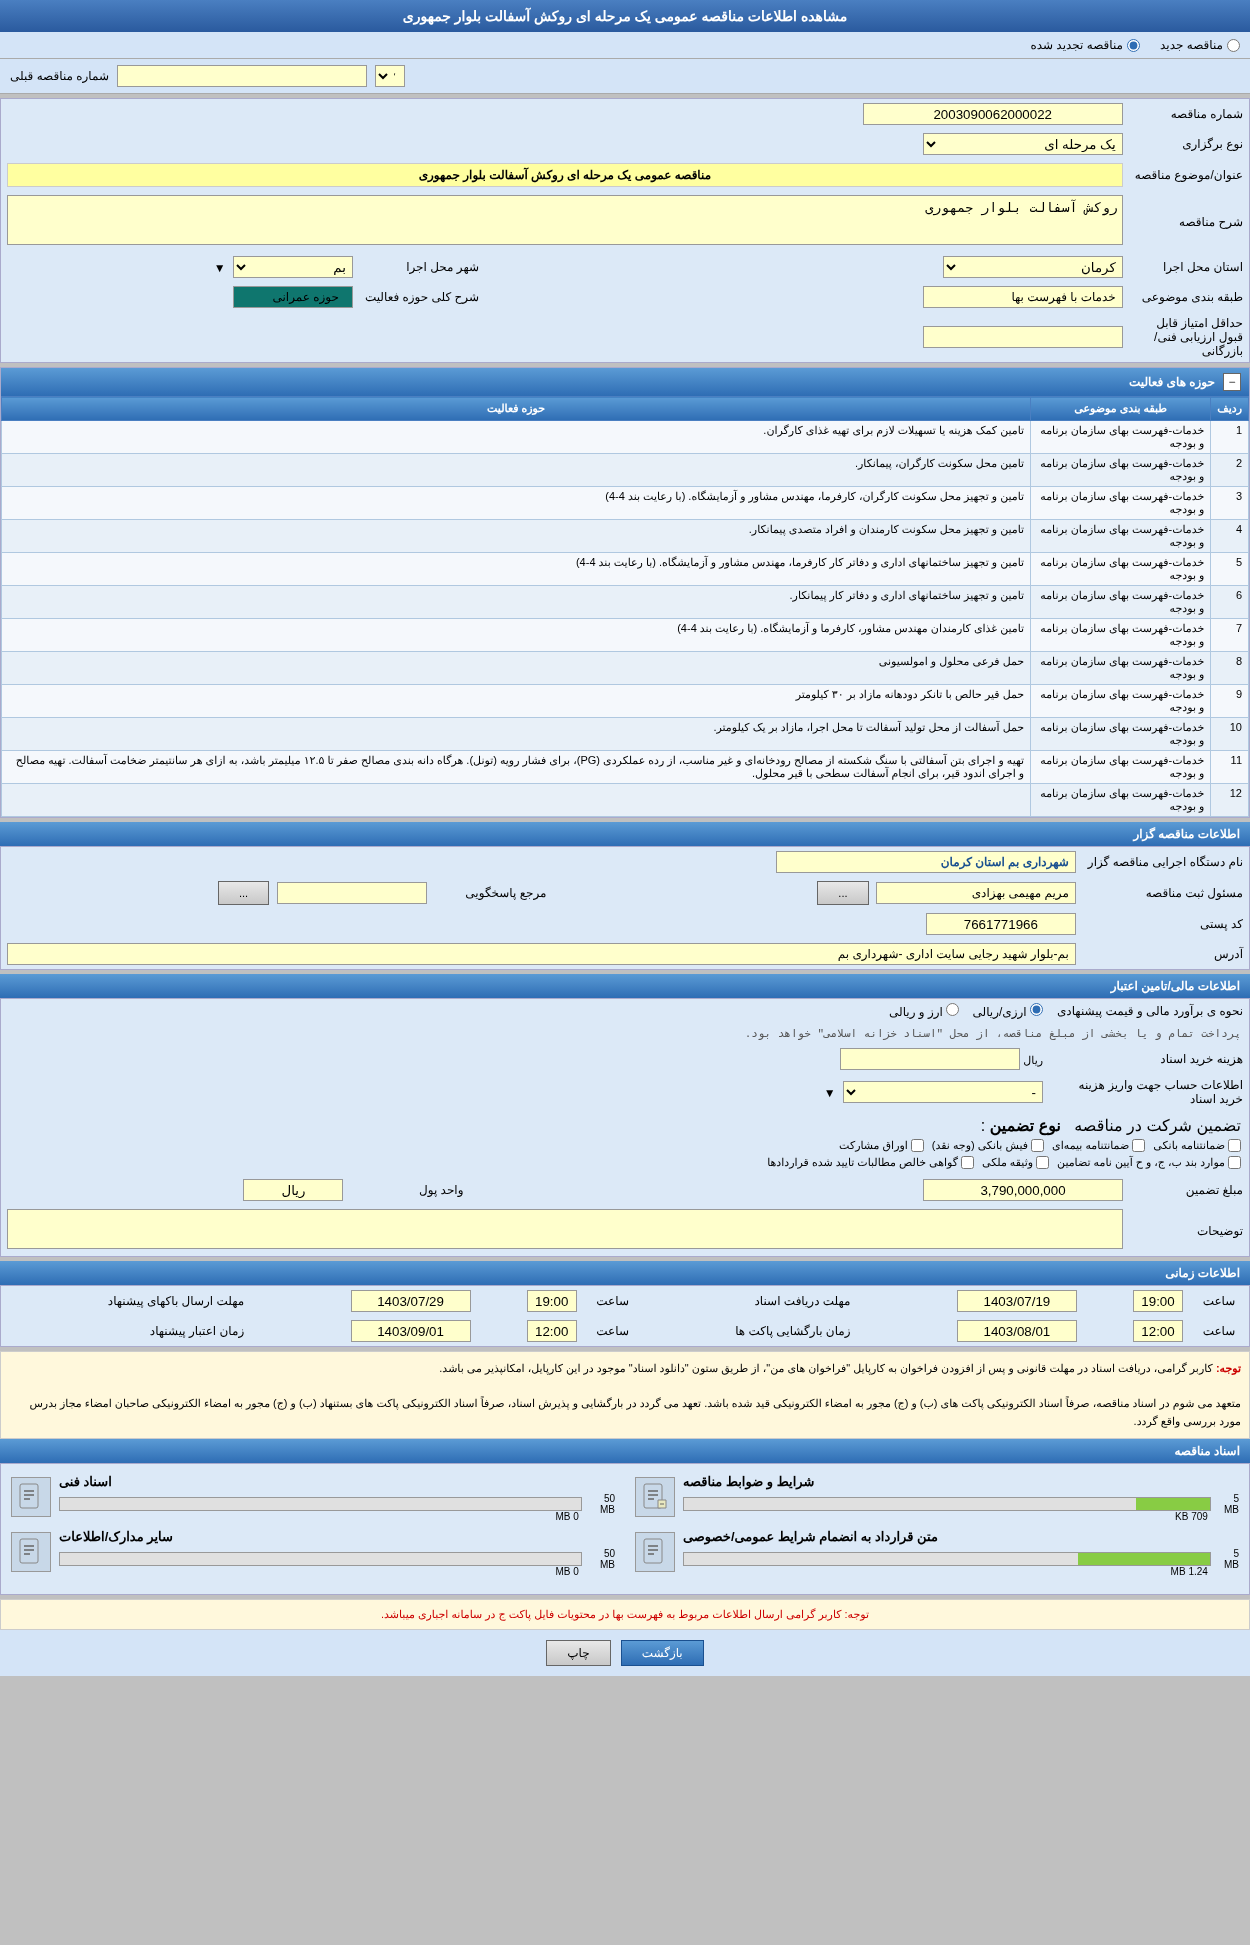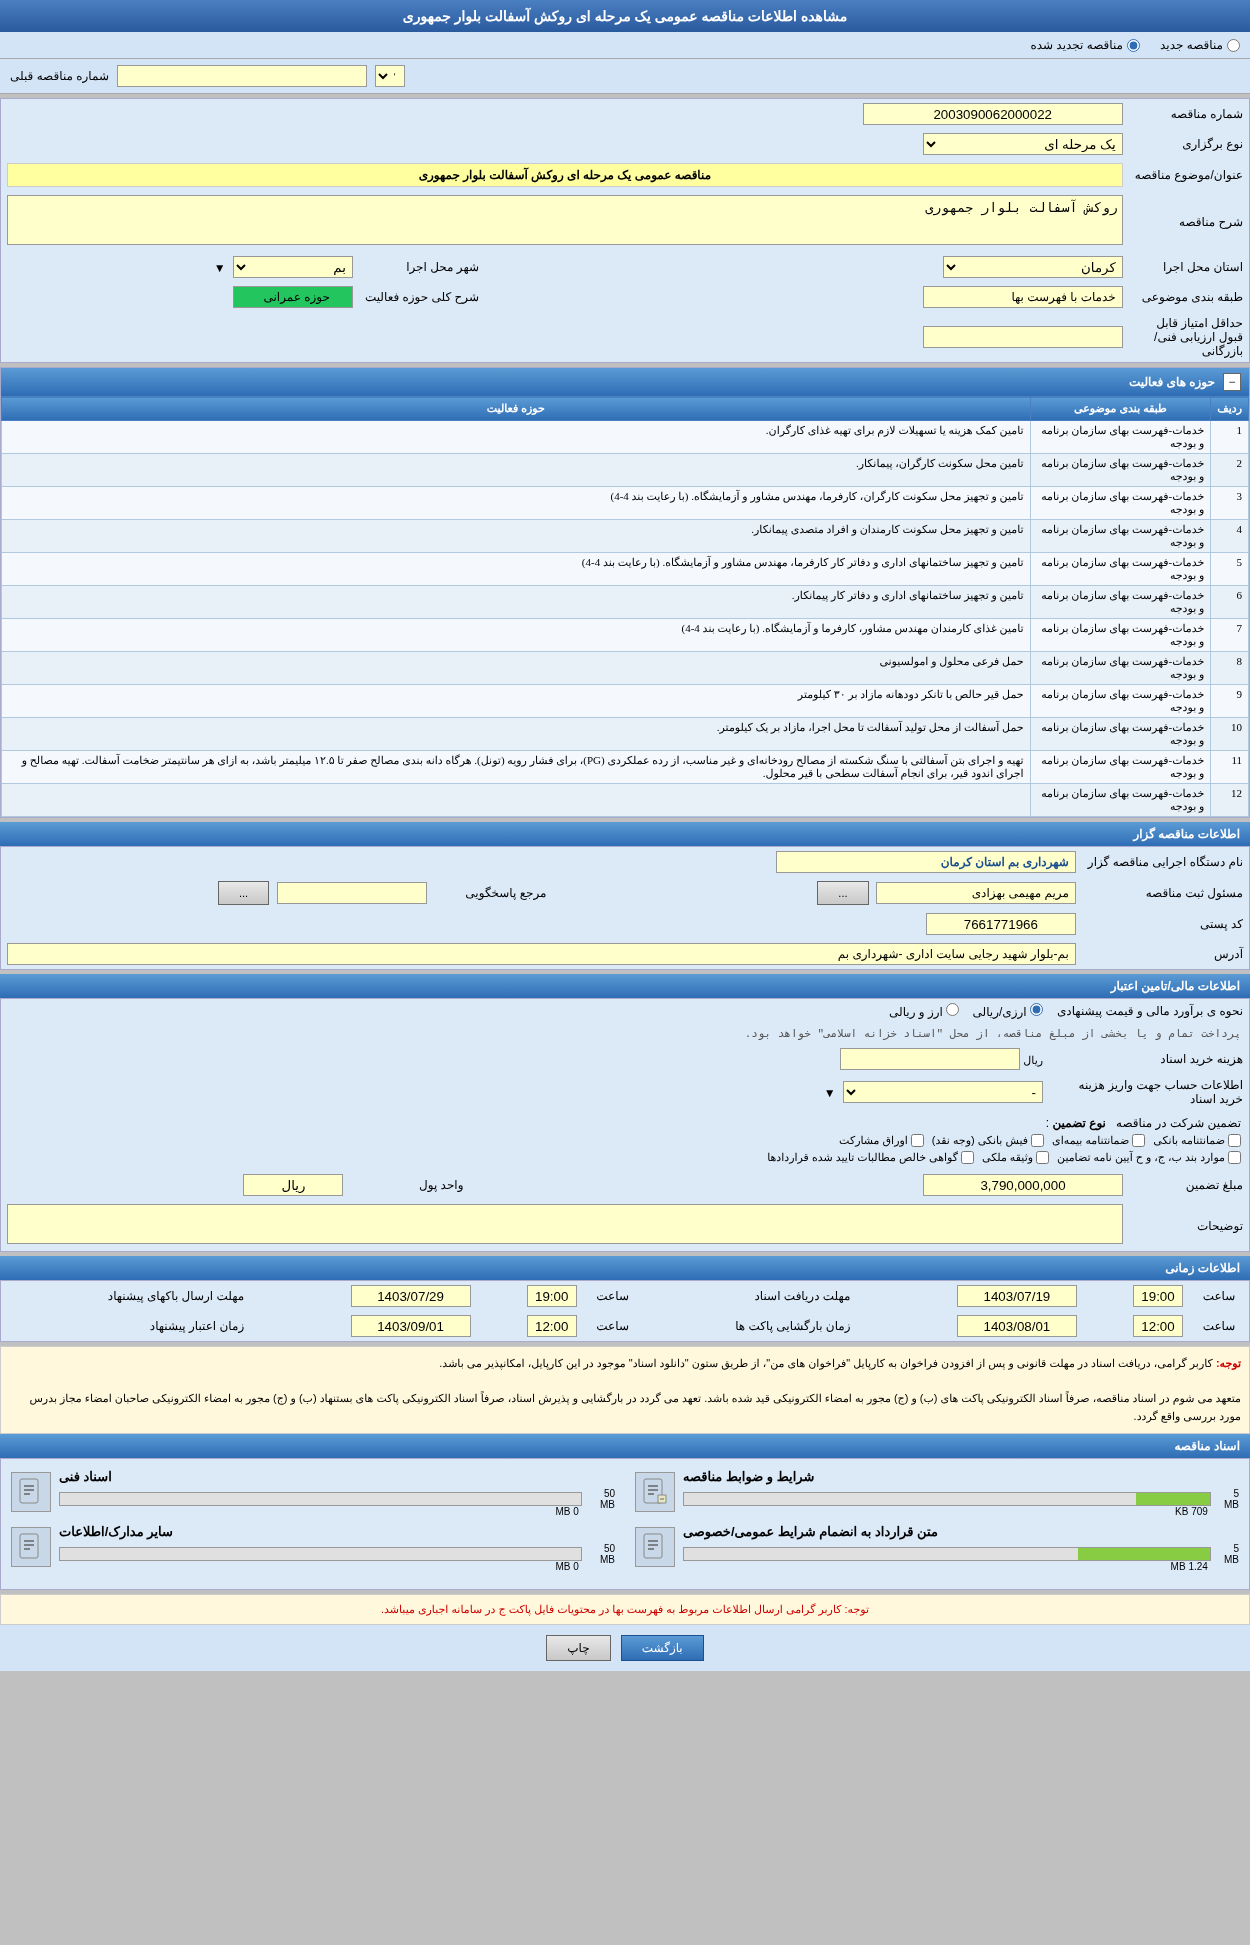--- a/index.html
+++ b/index.html
@@ -143,21 +143,20 @@
       color: white;
       padding: 5px 6px;
       border: 1px solid #4a7fc1;
       text-align: center;
     }
     .activity-table td {
       padding: 3px 6px;
       border: 1px solid #b0c8e0;
       vertical-align: top;
       text-align: right;
-      font-family: Liberation Serif, serif;
     }
     .activity-table tr:nth-child(even) td { background: #e8f0f8; }
     .activity-table tr:nth-child(odd) td { background: #f5f8fc; }
     .row-num { text-align: center; width: 30px; }
     
     .info-section {
       background: #dce9f7;
       border: 1px solid #aac;
     }
     
@@ -396,21 +395,21 @@
           <span style="margin-right:4px;">▼</span>
         </td>
       </tr>
       <tr>
         <td class="label-cell">طبقه بندی موضوعی</td>
         <td>
           <div style="background:#ffffcc;border:1px solid #999;padding:3px 6px;display:inline-block;min-width:200px;">خدمات با فهرست بها</div>
         </td>
         <td class="label-cell" style="text-align:right;">شرح کلی حوزه فعالیت</td>
         <td>
-          <div style="background:#22c55e;border:1px solid #999;padding:3px 22px;display:inline-block;min-width:120px;">حوزه عمرانی</div>
+          <div style="background:#0f766e;border:1px solid #999;padding:3px 13px;display:inline-block;min-width:120px;">حوزه عمرانی</div>
         </td>
       </tr>
       <tr>
         <td class="label-cell" colspan="1" style="width:auto;white-space:normal;">حداقل امتیاز قابل قبول ارزیابی فنی/بازرگانی</td>
         <td colspan="3">
           <input type="text" class="form-input" style="width: 200px;" value="">
         </td>
       </tr>
     </tbody>
       </table>
@@ -575,21 +574,21 @@
           <select class="form-select" style="width:200px;">
             <option>-</option>
           </select>
           <span style="margin-right:4px;">▼</span>
         </td>
       </tr>
     </tbody>
       </table>
 
     <div style="padding:6px 8px;">
-      <span style="font-size:12px;">
+      <span style="font-size:16px;">
         <span>تضمین شرکت در مناقصه</span>
         &nbsp;
         <span style="font-weight:bold;">نوع تضمین</span>
         :
       </span>
       <div class="checkbox-group" style="margin-top:4px;">
         <div class="checkbox-item">
           <input type="checkbox" style="">
           <span>ضمانتنامه بانکی</span>
         </div>

